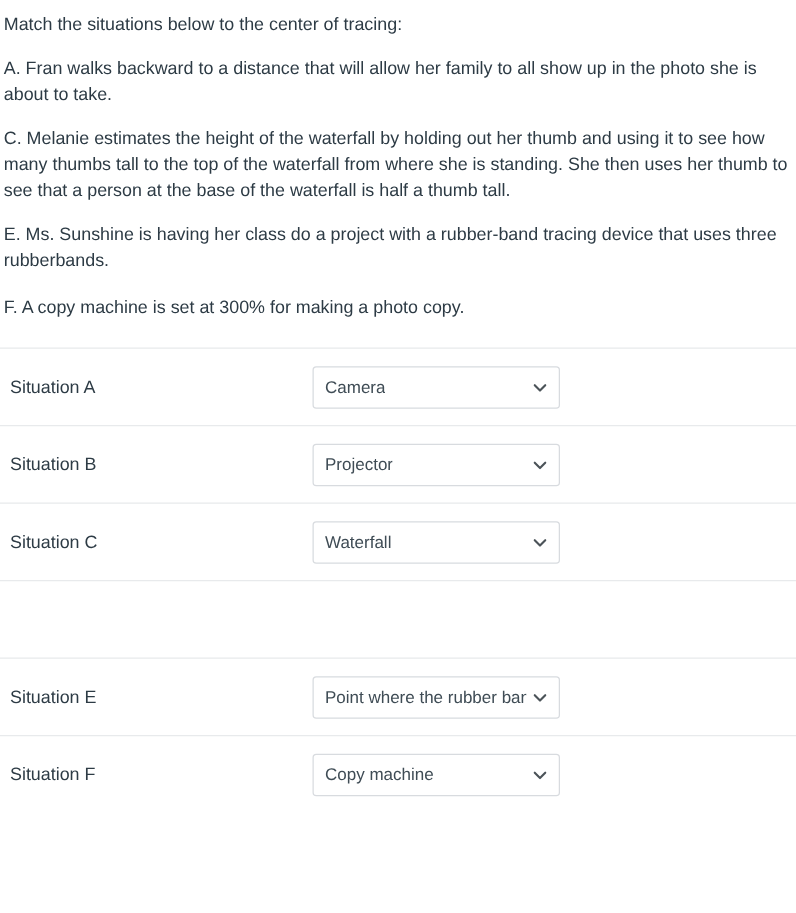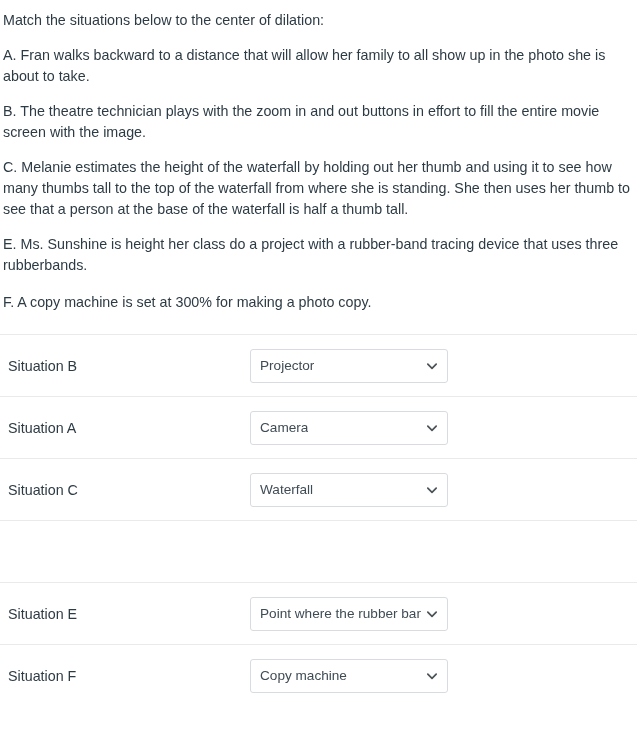--- a/index.html
+++ b/index.html
@@ -108,49 +108,48 @@
   .chevron svg {
     display: block;
   }
 </style>
 </head>
 <body>
 
 <div id="quiz-root">
 
   <div class="question-text">
-    <p>Match the situations below to the center of dilation:</p>
+    <p>Match the situations below to the center of tracing:</p>
     <p>A. Fran walks backward to a distance that will allow her family to all show up in the photo she is about to take.</p>
-    <p>B. The theatre technician plays with the zoom in and out buttons in effort to fill the entire movie screen with the image.</p>
     <p>C. Melanie estimates the height of the waterfall by holding out her thumb and using it to see how many thumbs tall to the top of the waterfall from where she is standing. She then uses her thumb to see that a person at the base of the waterfall is half a thumb tall.</p>
-    <p>E. Ms. Sunshine is height her class do a project with a rubber-band tracing device that uses three rubberbands.</p>
+    <p>E. Ms. Sunshine is having her class do a project with a rubber-band tracing device that uses three rubberbands.</p>
     <p>F. A copy machine is set at 300% for making a photo copy.</p>
   </div>
 
   <div class="match-list">
 
     <div class="match-row">
+      <div class="match-label">Situation A</div>
+      <div class="select-wrap">
+        <div class="select-box">
+          <span class="select-value">Camera</span>
+          <span class="chevron">
+            <svg width="12" height="12" viewBox="0 0 12 12">
+                <path d="M1.8 4.2 L6 8.4 L10.2 4.2" fill="none" stroke="#4b5358" stroke-width="1.7" stroke-linecap="round" stroke-linejoin="round"></path>
+              </svg>
+          </span>
+        </div>
+      </div>
+    </div>
+
+    <div class="match-row">
       <div class="match-label">Situation B</div>
       <div class="select-wrap">
         <div class="select-box">
           <span class="select-value">Projector</span>
-          <span class="chevron">
-            <svg width="12" height="12" viewBox="0 0 12 12">
-                <path d="M1.8 4.2 L6 8.4 L10.2 4.2" fill="none" stroke="#4b5358" stroke-width="1.7" stroke-linecap="round" stroke-linejoin="round"></path>
-              </svg>
-          </span>
-        </div>
-      </div>
-    </div>
-
-    <div class="match-row">
-      <div class="match-label">Situation A</div>
-      <div class="select-wrap">
-        <div class="select-box">
-          <span class="select-value">Camera</span>
           <span class="chevron">
             <svg width="12" height="12" viewBox="0 0 12 12">
                 <path d="M1.8 4.2 L6 8.4 L10.2 4.2" fill="none" stroke="#4b5358" stroke-width="1.7" stroke-linecap="round" stroke-linejoin="round"></path>
               </svg>
           </span>
         </div>
       </div>
     </div>
 
     <div class="match-row">

